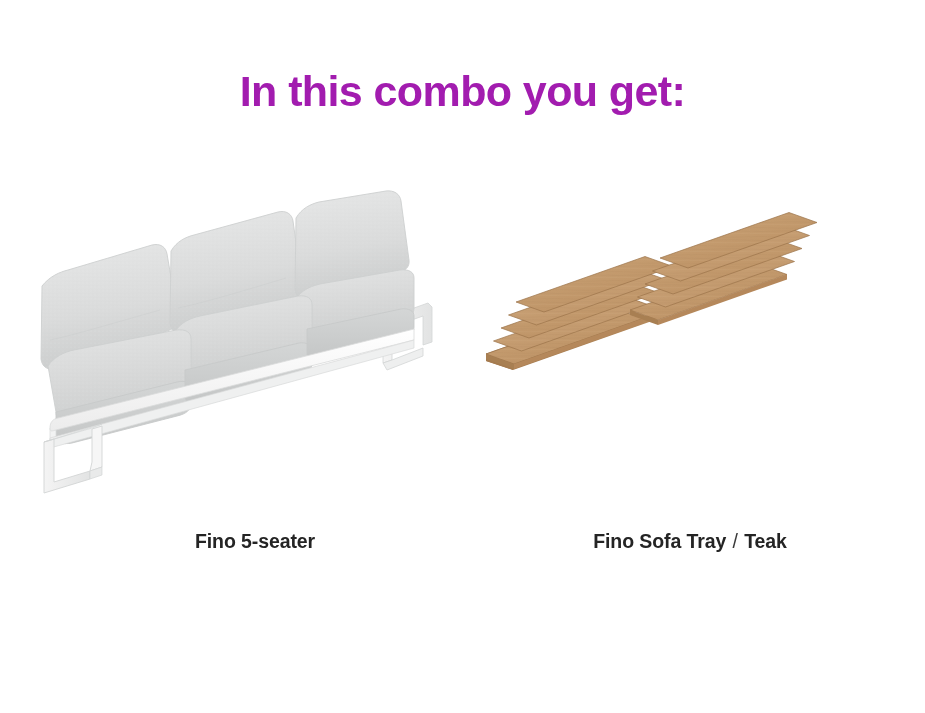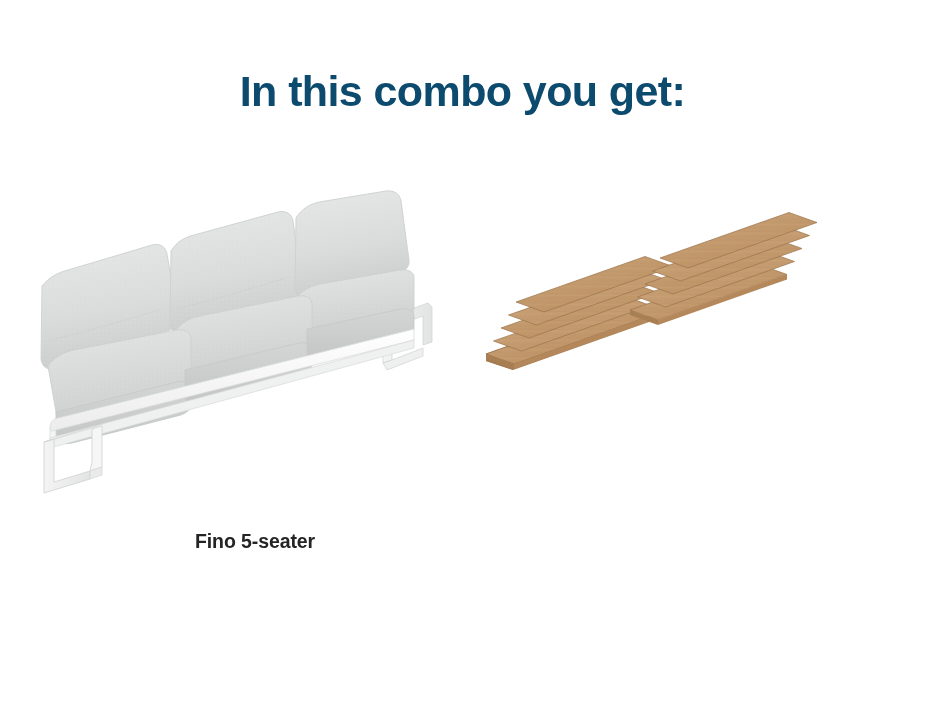--- a/index.html
+++ b/index.html
@@ -27,21 +27,21 @@
   .combo-title {
     position: absolute;
     top: 38px;
     left: 0;
     width: 925px;
     text-align: center;
     font-family: "Liberation Sans", sans-serif;
     font-size: 43px;
     font-weight: 700;
     letter-spacing: -0.6px;
-    color: #0c4a6e;
+    color: #a21caf;
     line-height: 1.15;
     white-space: nowrap;
   }
 
   
   .products {
     position: absolute;
     top: 190px;
     left: 0;
     width: 925px;
@@ -271,16 +271,21 @@
 
             <path d="M30,-4 L159,-49.5 L187,-39.5 L58,6 Z" fill="url(#teakA)" stroke="#9b7349" stroke-width="0.7"></path>
             <path d="M30,-4 L159,-49.5 L187,-39.5 L58,6 Z" fill="url(#grain)" opacity="0.85"></path>
 
             <path d="M0,48 L28,58 L28,63 L0,53 Z" fill="#a87f52"></path>
             <path d="M28,58 L157,12.5 L157,17.5 L28,63 Z" fill="#b5885b"></path>
           </g>
         </svg>
       </div>
 
+      <div class="product-caption">
+        <span>Fino Sofa Tray</span>
+        <span class="sep">/</span>
+        <span>Teak</span>
+      </div>
     </div>
 
   </div>
 </div>
 
 </body></html>

